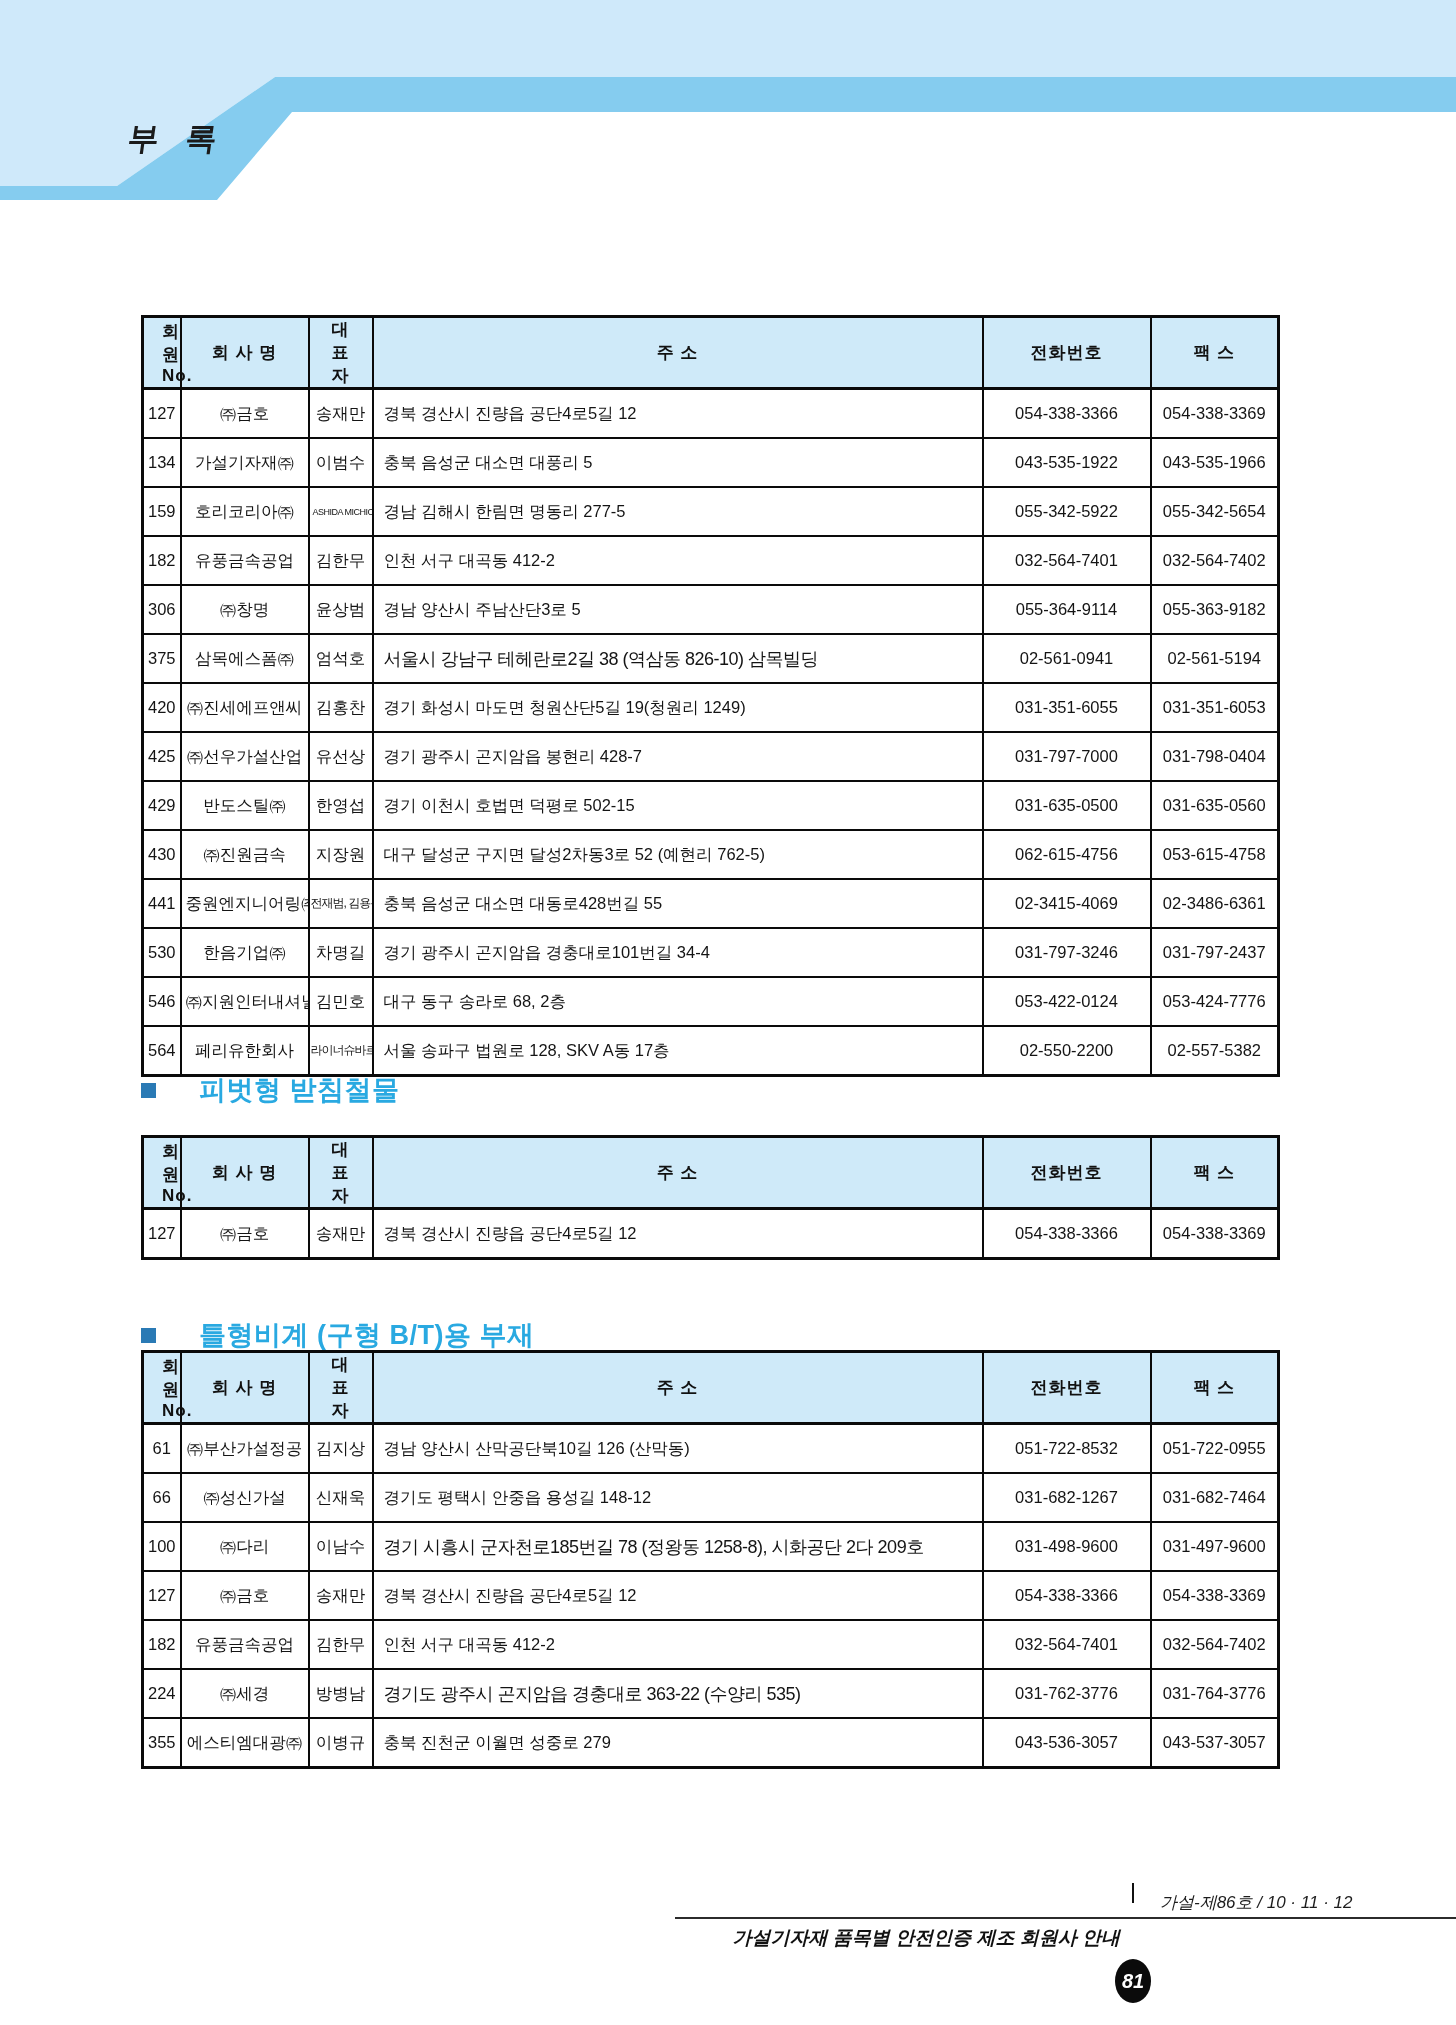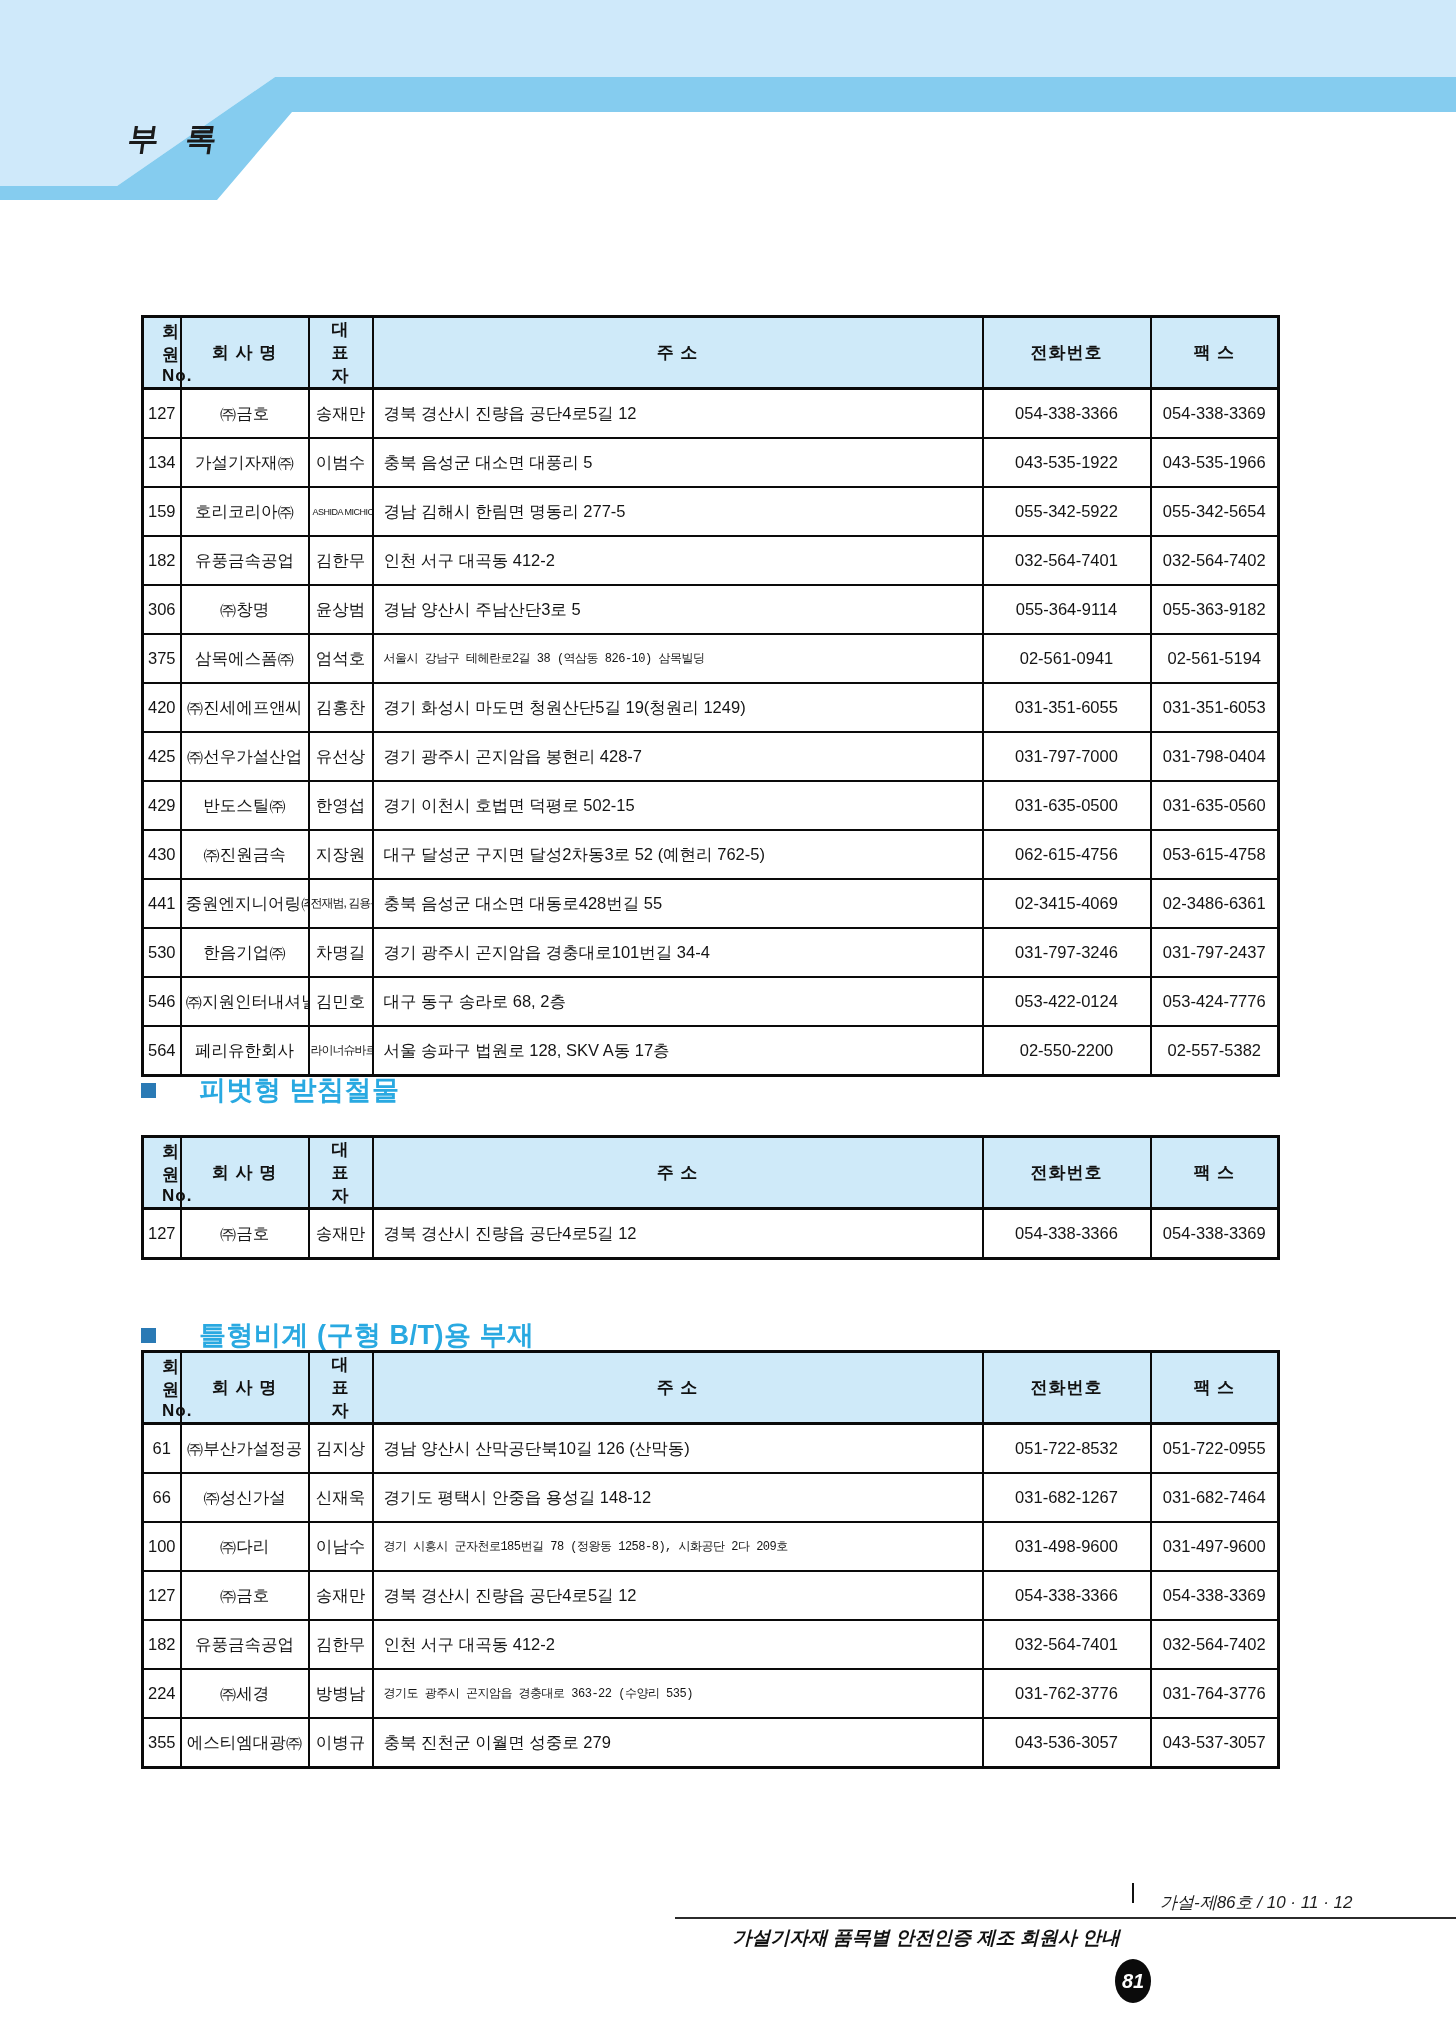--- a/index.html
+++ b/index.html
@@ -25,21 +25,21 @@
   col.c3{width:610px;}col.c4{width:168px;}col.c5{width:128px;}
   th{
     height:40px;background:#cfeaf9;border:2px solid #0a0a0a;border-bottom:3px solid #0a0a0a;
     font-size:17px;font-weight:bold;color:#111;padding:0 18px;letter-spacing:1px;
   }
   td{
     height:47px;border:2px solid #0a0a0a;font-size:16.5px;text-align:center;
     padding:0 4px;color:#141414;white-space:nowrap;overflow:hidden;
   }
   td.addr{text-align:left;padding:0 10px;}
-  td.xs{font-size:12px;letter-spacing:-0.5px;font-family:Liberation Mono, monospace;}
+  td.xs{font-size:18px;letter-spacing:-0.5px;}
   td.rep-xs{font-size:12px;letter-spacing:-1px;padding:0 1px;}
   td.rep-xxs{font-size:9px;letter-spacing:-0.5px;padding:0 3px;}
   
   .section-heading{position:absolute;left:141px;display:flex;align-items:center;height:36px;}
   .bullet{width:15px;height:15px;background:#2a7ab5;margin-right:13px;flex:none;}
   .section-heading .txt{color:#29a9e1;font-size:27px;font-weight:bold;letter-spacing:0.5px;margin-left:30px;}
   
   .footer-line{position:absolute;top:1917px;left:675px;width:781px;height:2px;background:#2b2b2b;}
   .badge-stem{position:absolute;left:1132px;top:1883px;width:2px;height:20px;background:#111;}
   .page-badge{

